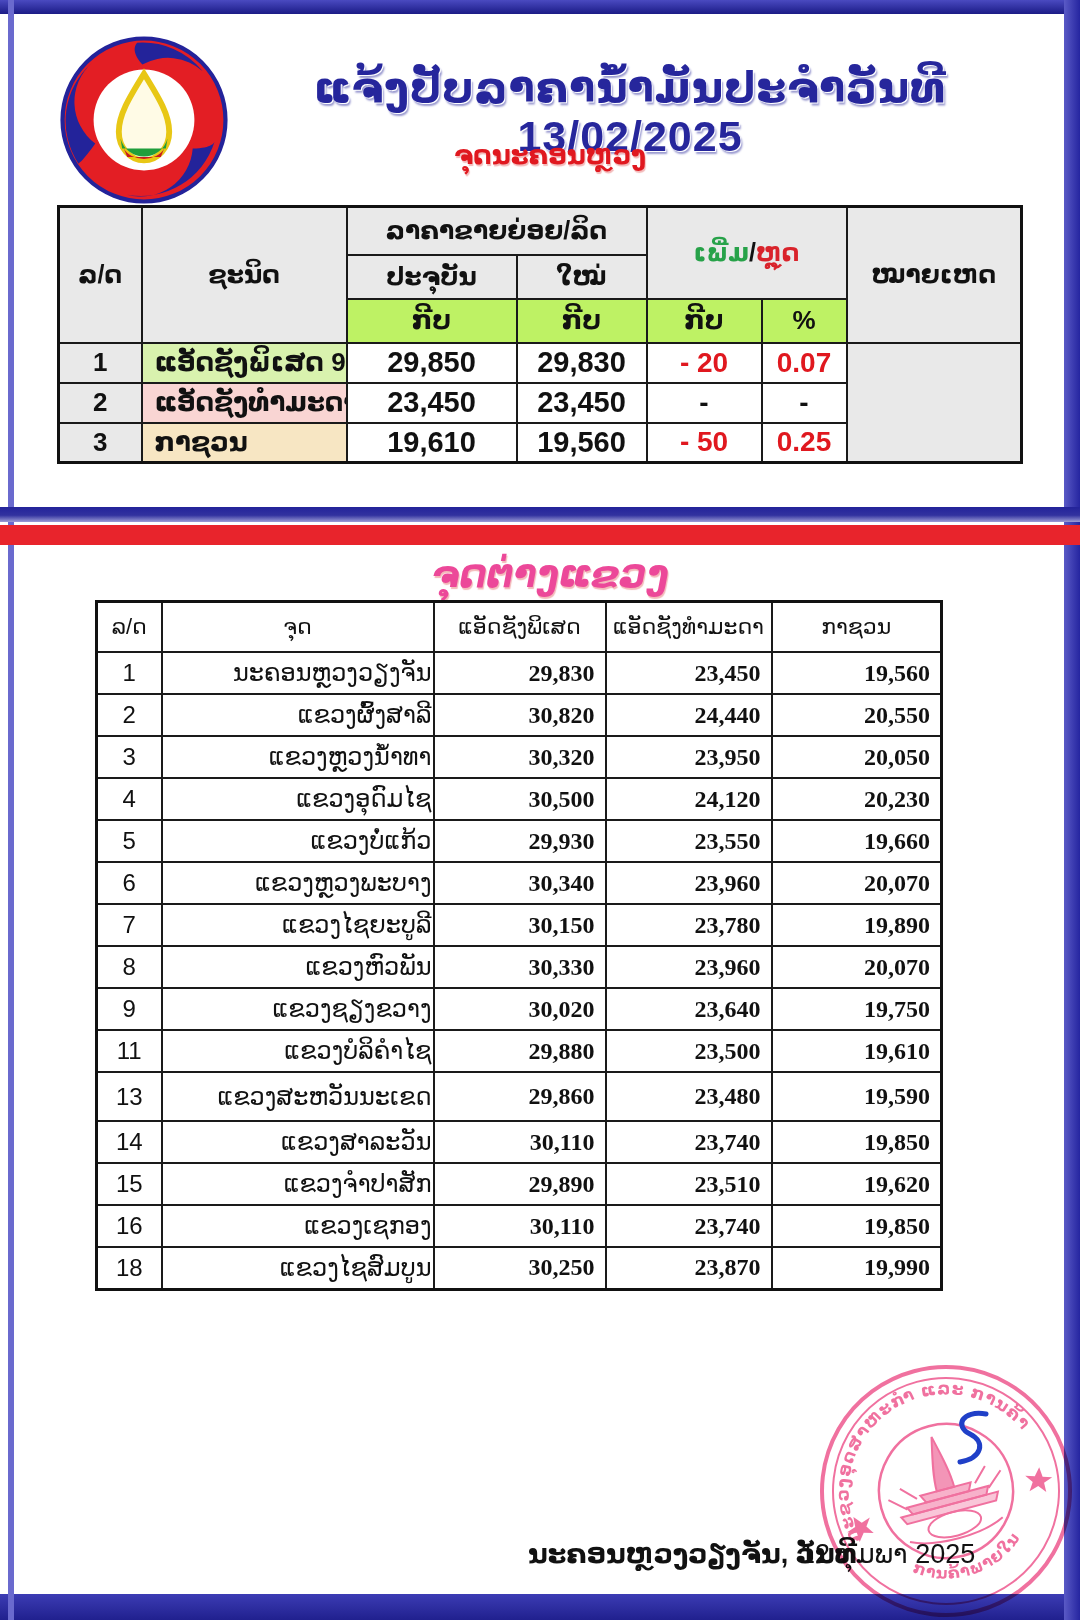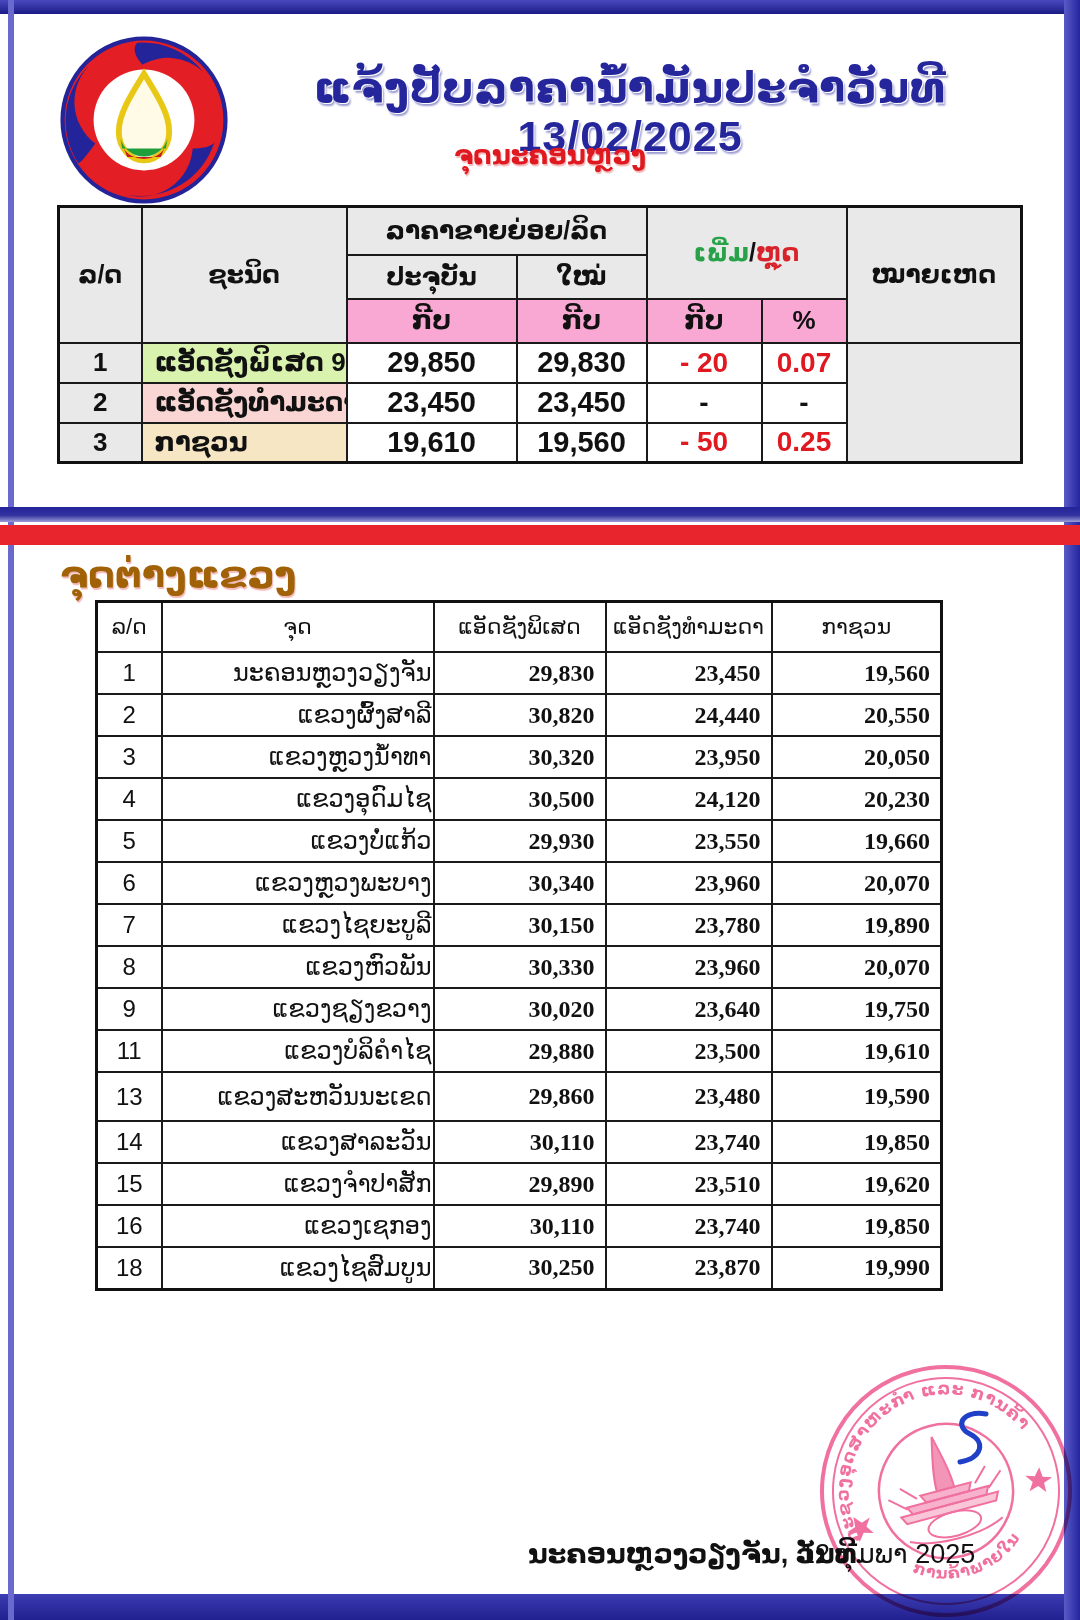--- a/index.html
+++ b/index.html
@@ -22,37 +22,37 @@
   .main-title{
     position:absolute;left:225px;top:62px;width:810px;text-align:center;
     font-size:43px;font-weight:bold;color:#26269c;letter-spacing:1px;
     text-shadow:1px 1px 0 #ffffff,2px 3px 2px #9a9ad0;
   }
   .sub-title{
     position:absolute;left:60px;top:140px;width:980px;text-align:center;
     font-size:26px;font-weight:bold;color:#e0181f;text-shadow:1px 2px 1px #f3b9b9;
   }
   .prov-title{
-    position:absolute;left:60px;top:552px;width:980px;
-    font-size:38px;font-weight:bold;color:#a16207;text-shadow:1px 2px 1px #f3b9b9;
+    position:absolute;left:60px;top:552px;width:980px;text-align:center;
+    font-size:38px;font-weight:bold;color:#ec4899;text-shadow:1px 2px 1px #f3b9b9;font-style:italic;
   }
 
   
   .div-blue{position:absolute;left:0;top:507px;width:1080px;height:15px;
     background:linear-gradient(to bottom,#23239a 0%,#32329f 55%,#9d9dd6 100%);}
   .div-red{position:absolute;left:0;top:525px;width:1080px;height:20px;background:#e8242c;}
 
   
   table{border-collapse:collapse;table-layout:fixed;background:#fff;}
   td{border:2px solid #1a1a1a;text-align:center;vertical-align:middle;
      overflow:hidden;white-space:nowrap;}
   .capital-table{position:absolute;left:57px;top:205px;width:963px;border:3px solid #111;}
   .capital-table td{font-size:25px;color:#111;}
   .capital-table .hgray{background:#e9e9e9;font-weight:bold;}
-  .capital-table .hwhite{background:#f9a8d4;font-weight:bold;font-size:26px;}
+  .capital-table .hwhite{background:#bef264;font-weight:bold;font-size:26px;}
   .capital-table .rowno{background:#e9e9e9;font-weight:bold;font-size:26px;}
   .capital-table .typecell{text-align:left;padding-left:12px;font-weight:bold;font-size:26px;}
   .capital-table .num{font-weight:bold;font-size:29px;}
   .capital-table .chg{font-weight:bold;font-size:28px;}
   .capital-table .red{color:#e0181f;}
   .capital-table .remark-body{background:#e9e9e9;}
   .inc{color:#27a249;font-weight:bold;}
   .dec{color:#d9232b;font-weight:bold;}
 
   .province-table{position:absolute;left:95px;top:600px;width:845px;border:3px solid #111;}

